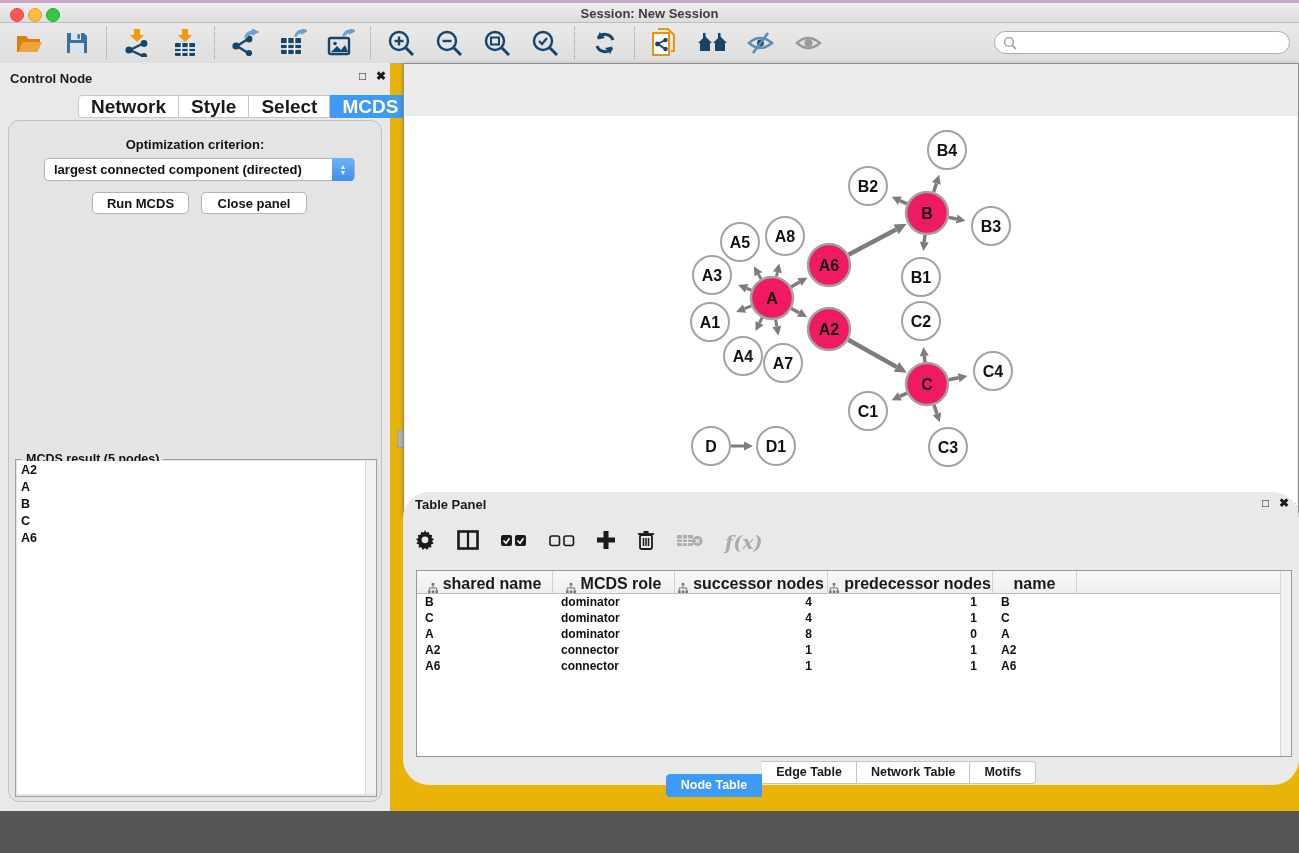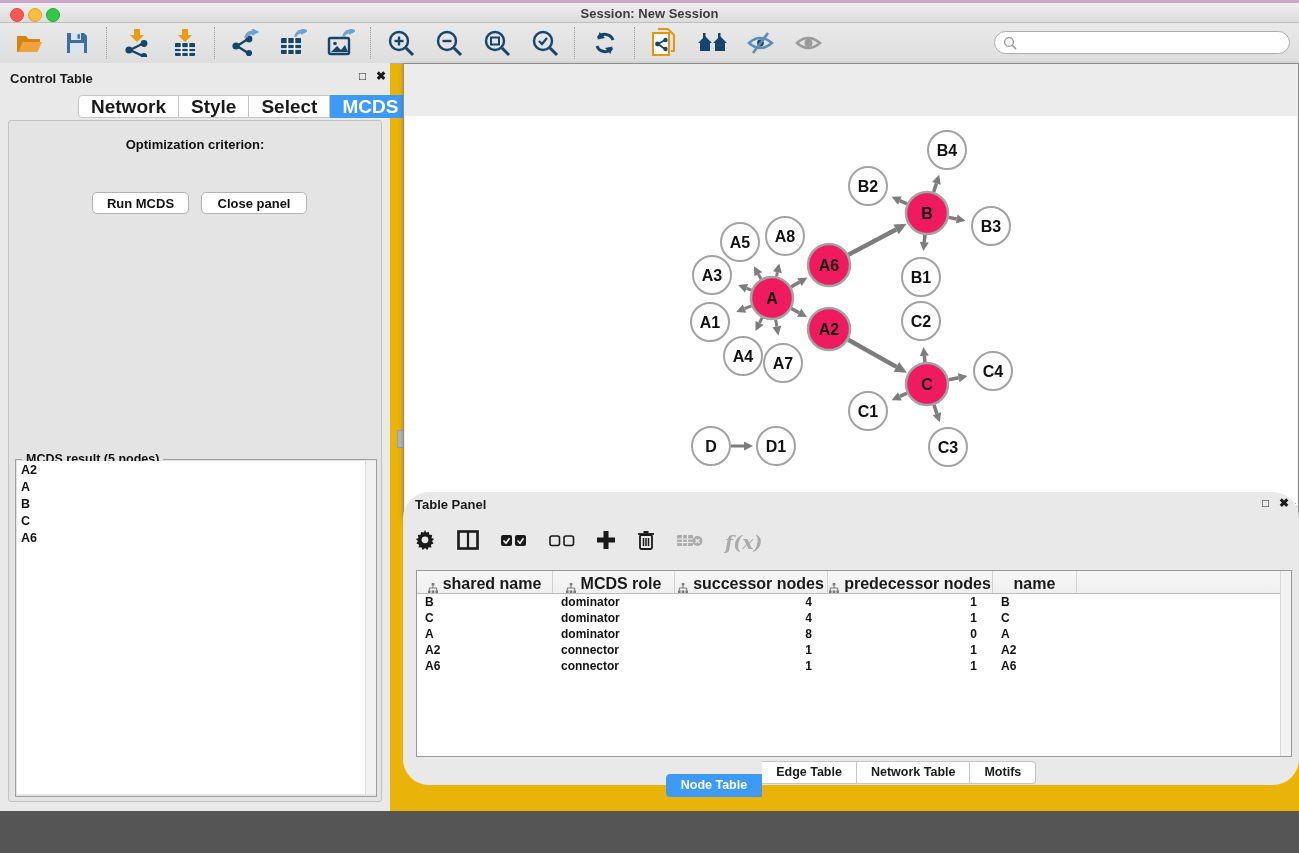--- a/index.html
+++ b/index.html
@@ -24,21 +24,21 @@
 
   
   .control-panel{left:0;top:63px;width:390px;height:755px;background:#E9E9E9;}
   .panel-head{position:absolute;left:10px;top:8px;font-size:13px;color:#1A1A1A;}
   .win-ctl{position:absolute;top:7px;font-size:12px;color:#1A1A1A;line-height:12px;}
   .ctl-tabs{position:absolute;left:78px;top:32px;display:flex;}
   .ctl-tab{height:21px;line-height:21px;padding:0 12px;background:#fff;border:1px solid #C6C6C6;border-left:none;font-size:19px;color:#1A1A1A;}
   .ctl-tab:first-child{border-left:1px solid #C6C6C6;border-radius:4px 0 0 4px;}
   .ctl-tab:last-child{border-radius:0 4px 4px 0;}
   .ctl-tab.active{background:#3E9AF7;border-color:#3E9AF7;color:#fff;}
-  .ctl-inner{position:absolute;left:8px;top:57px;width:372px;height:680px;background:#E4E4E4;border:1px solid #C2C2C2;border-radius:3px;}
+  .ctl-inner{position:absolute;left:8px;top:57px;width:372px;height:680px;background:#E4E4E4;border:1px solid #C2C2C2;border-radius:11px;}
   .opt-label{position:absolute;left:0;width:100%;top:16px;text-align:center;font-size:13px;color:#111;}
   .dropdown{position:absolute;left:35px;top:37px;width:311px;height:23px;background:#fff;border:1px solid #B3B3B3;border-radius:4px;box-sizing:border-box;}
   .dropdown .dd-text{position:absolute;left:9px;top:3px;font-size:13px;color:#111;}
   .dd-stepper{position:absolute;right:0;top:-1px;width:22px;height:23px;background:linear-gradient(#6FB1F8,#3E8EF0);border-radius:0 4px 4px 0;display:flex;flex-direction:column;align-items:center;justify-content:center;color:#fff;font-size:7px;line-height:6px;}
   .btn{position:absolute;height:22px;background:#fff;border:1px solid #B3B3B3;border-radius:5px;font-size:13px;color:#111;text-align:center;line-height:22px;box-sizing:border-box;}
   .groupbox{position:absolute;left:6px;top:338px;width:360px;height:336px;border:1px solid #9F9F9F;}
   .groupbox-legend{position:absolute;left:6px;top:-8px;background:#E4E4E4;padding:0 4px;font-size:12.5px;color:#111;}
   .result-list{position:absolute;left:1px;top:1px;width:348px;height:333px;background:#fff;overflow:hidden;}
   .result-item{font-size:12.5px;color:#111;padding:1.5px 0 1.5px 4px;}
   .v-scroll-track{position:absolute;right:0;top:1px;width:10px;height:333px;background:#F2F2F2;border-left:1px solid #D8D8D8;}
@@ -256,31 +256,38 @@
     </div>
     <div class="search-wrap">
       <svg width="14" height="14" viewBox="0 0 14 14">
           <circle cx="6" cy="6" r="4.4" fill="none" stroke="#9A9A9A" stroke-width="1.4"></circle>
           <line x1="9.4" y1="9.4" x2="13" y2="13" stroke="#9A9A9A" stroke-width="1.5"></line>
         </svg>
     </div>
   </div>
 
   <div class="abs control-panel">
-    <div class="panel-head">Control Table</div>
+    <div class="panel-head">Control Node</div>
     <div class="win-ctl" style="left:359px;">□</div>
     <div class="win-ctl" style="left:376px;">✖</div>
     <div class="ctl-tabs" id="ctl-tabs">
         <div class="ctl-tab">Network</div>
         <div class="ctl-tab">Style</div>
         <div class="ctl-tab">Select</div>
         <div class="ctl-tab active">MCDS</div>
       </div>
     <div class="ctl-inner">
       <div class="opt-label">Optimization criterion:</div>
+      <div class="dropdown">
+        <span class="dd-text">largest connected component (directed)</span>
+        <span class="dd-stepper">
+            <span>▲</span>
+            <span>▼</span>
+          </span>
+      </div>
       <div class="btn" style="left:83px;top:71px;width:97px;">Run MCDS</div>
       <div class="btn" style="left:192px;top:71px;width:106px;">Close panel</div>
       <div class="groupbox">
         <div class="groupbox-legend">MCDS result (5 nodes)</div>
         <div class="result-list" id="result-list">
             <div class="result-item">A2</div>
             <div class="result-item">A</div>
             <div class="result-item">B</div>
             <div class="result-item">C</div>
             <div class="result-item">A6</div>

